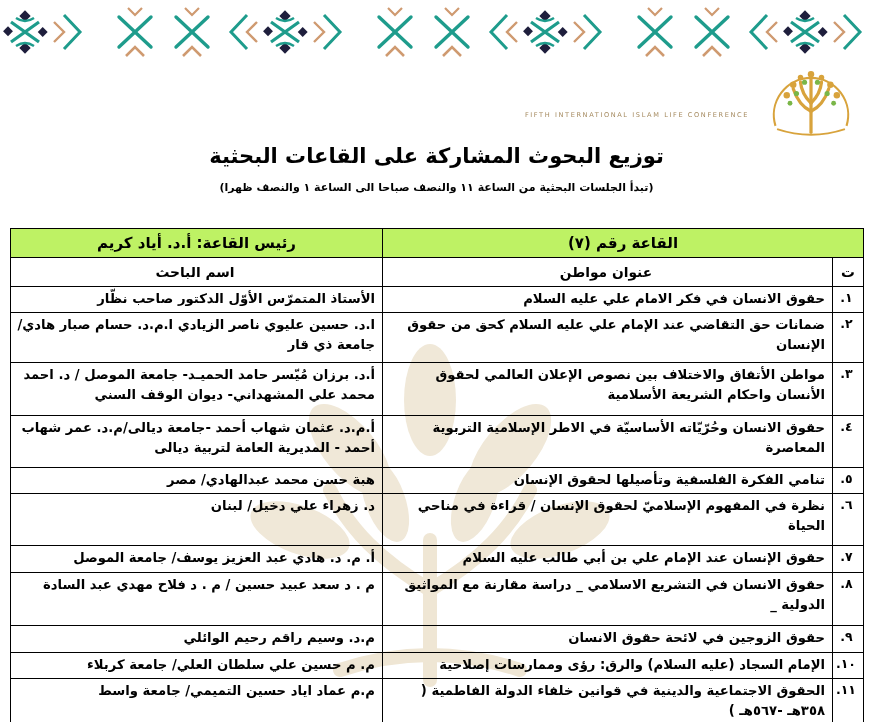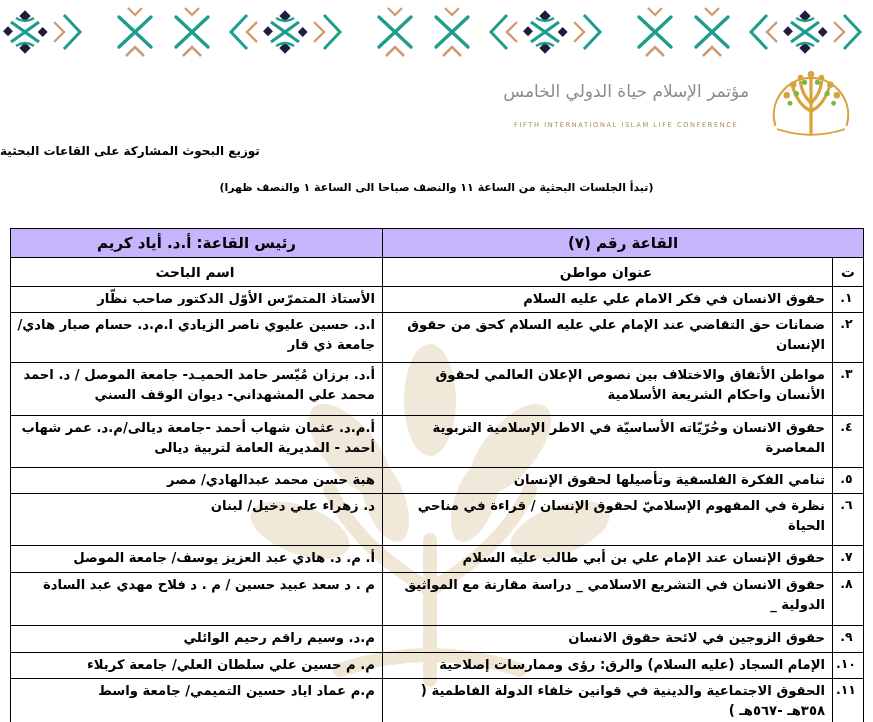--- a/index.html
+++ b/index.html
@@ -11,38 +11,38 @@
   }
   
   .top-border{position:absolute;top:6px;left:0;width:873px;height:54px;}
   
   .logo-row{position:absolute;top:58px;right:6px;display:flex;align-items:center;gap:6px;z-index:2;}
   .logo-texts{text-align:center;direction:rtl;padding-top:10px;}
   .logo-ar{font-size:17px;color:#8c8c8c;line-height:1.2;}
   .logo-en{font-size:6.6px;letter-spacing:1.6px;color:#a58a5f;direction:ltr;margin-top:19px;white-space:nowrap;}
   .logo-mark{width:112px;height:84px;}
   
-  .doc-title{position:absolute;top:144px;left:0;width:100%;text-align:left;
-    direction:rtl;font-size:12px;font-weight:bold;z-index:2;}
+  .doc-title{position:absolute;top:144px;left:0;width:100%;text-align:center;
+    direction:rtl;font-size:21px;font-weight:bold;z-index:2;}
   .doc-subtitle{position:absolute;top:181px;left:0;width:100%;text-align:center;
     direction:rtl;font-size:11px;font-weight:bold;z-index:2;}
   
   .watermark{position:absolute;top:340px;left:200px;width:460px;height:380px;z-index:0;}
   
   table.research{
     position:absolute;top:228px;left:10px;width:853px;z-index:1;
     border-collapse:collapse;table-layout:fixed;direction:rtl;
     font-weight:bold;font-size:13.2px;
   }
   table.research th, table.research td{
     border:1px solid #000;vertical-align:top;line-height:1.5;
     padding:2px 7px 2px 4px;overflow:hidden;
   }
   tr.green-row th{
-    background:#c4b5fd;text-align:center;font-size:15px;height:26px;
+    background:#bef264;text-align:center;font-size:15px;height:26px;
     vertical-align:middle;padding:1px 4px;
   }
   tr.col-head th{height:24px;font-size:13.8px;vertical-align:middle;}
   tr.col-head th.c-num{text-align:center;padding:1px 2px;}
   td.c-num{text-align:center;padding:2px 2px;font-size:12.5px;}
   td.c-title{text-align:right;}
   td.c-res{text-align:right;margin-left:12px;}
 </style>
 </head>
 <body>
@@ -85,21 +85,20 @@
   <use href="#chevR" transform="translate(588,26)"></use>
   <use href="#xm" transform="translate(655,26)"></use>
   <use href="#xm" transform="translate(712,26)"></use>
   <use href="#chevL" transform="translate(763,26)"></use>
   <use href="#med" transform="translate(805,26)"></use>
   <use href="#chevR" transform="translate(848,26)"></use>
 </svg>
 
 <div class="logo-row">
   <div class="logo-texts">
-    <div class="logo-ar">مؤتمر الإسلام حياة الدولي الخامس</div>
     <div class="logo-en">FIFTH INTERNATIONAL ISLAM LIFE CONFERENCE</div>
   </div>
   <svg class="logo-mark" viewBox="0 0 120 104">
     <path d="M 16,84 A 46,46 0 1 1 104,84" stroke="#d8a33c" stroke-width="2.6" fill="none"></path>
     <path d="M 18,88 Q 60,102 102,88" stroke="#d8a33c" stroke-width="2.4" fill="none"></path>
     <g stroke="#d8a33c" stroke-width="4" fill="none" stroke-linecap="round">
       <path d="M60,92 L60,56"></path>
       <path d="M60,66 C48,60 42,50 38,38"></path>
       <path d="M60,66 C72,60 78,50 82,38"></path>
       <path d="M60,56 C52,48 48,40 47,30"></path>

